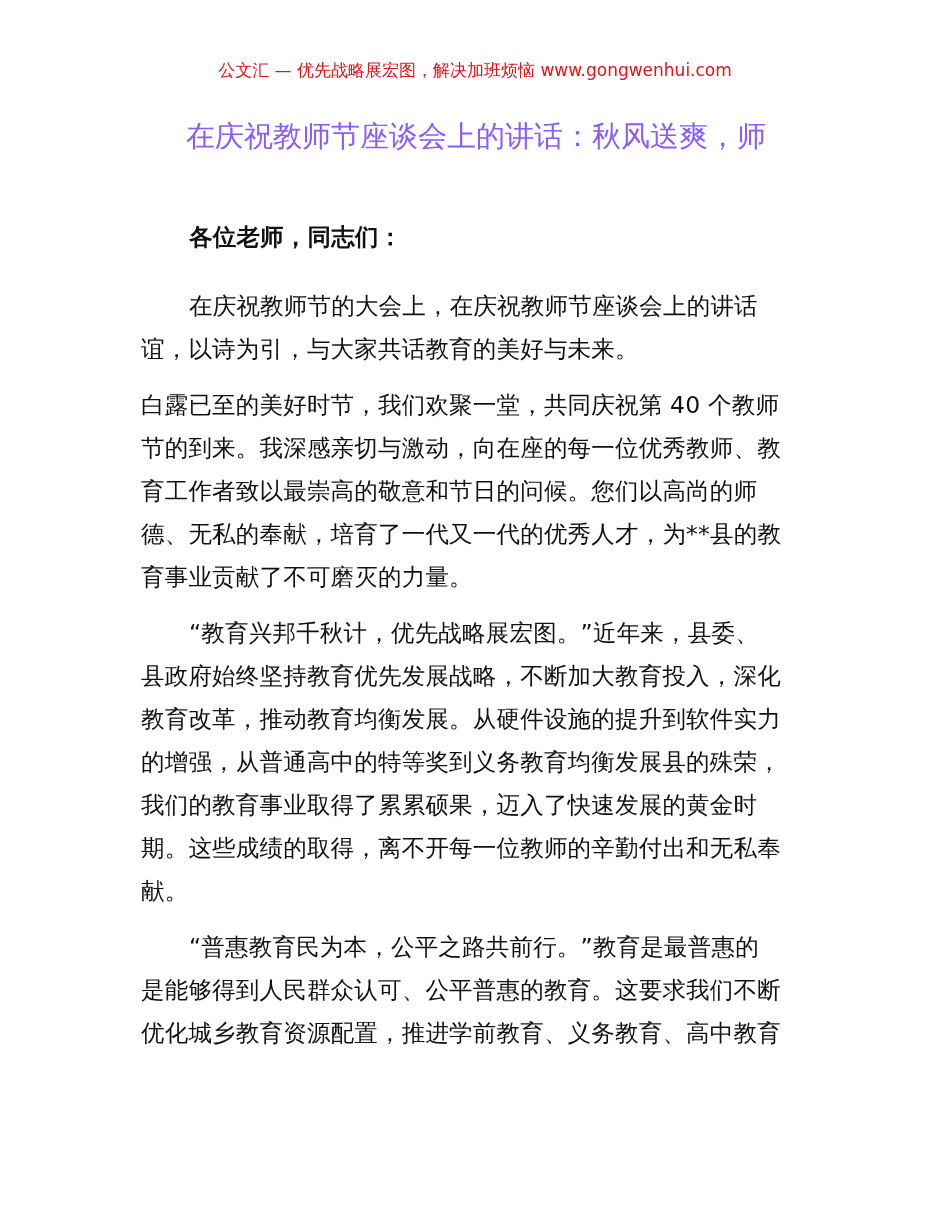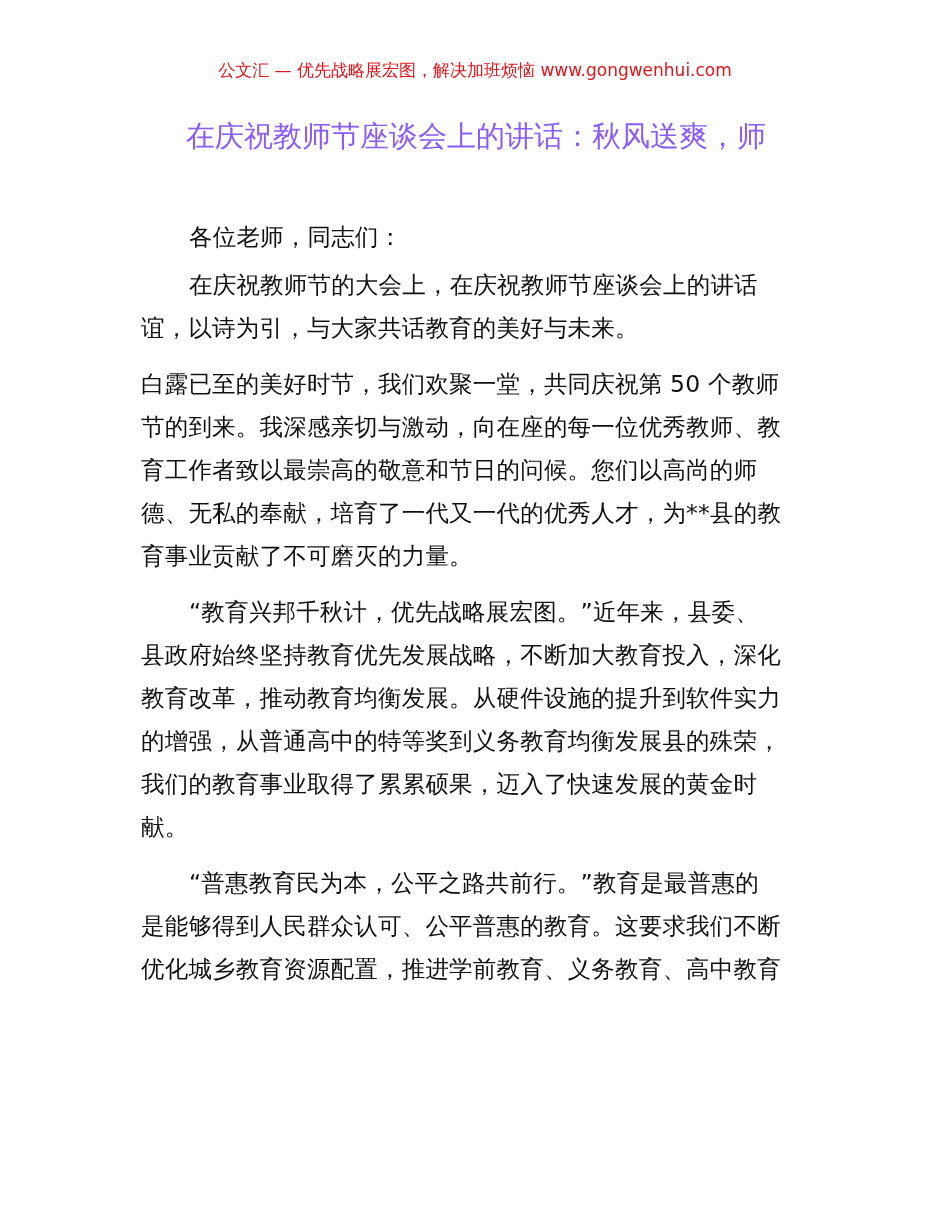--- a/index.html
+++ b/index.html
@@ -53,21 +53,21 @@
       display: block;
       font-size: 23.5px;
       line-height: 43px;
       height: 43px;
       white-space: nowrap;
       letter-spacing: 0.2px;
     }
     .line.indent {
       padding-left: 48px;
     }
-    .para.p0 { margin-bottom: 5px; }
+    .para.p0 { margin-bottom: 26px; font-weight: bold; }
   </style>
 </head>
 <body>
 
 <div class="header">
   <span>公文汇 — 优先战略展宏图，解决加班烦恼 www.gongwenhui.com</span>
 </div>
 
 <div class="title">
   <span class="tline">在庆祝教师节座谈会上的讲话：秋风送爽，师</span>
@@ -78,33 +78,34 @@
   <div class="para p0">
     <span class="line indent">各位老师，同志们：</span>
   </div>
 
   <div class="para">
     <span class="line indent">在庆祝教师节的大会上，在庆祝教师节座谈会上的讲话</span>
     <span class="line">谊，以诗为引，与大家共话教育的美好与未来。</span>
   </div>
 
   <div class="para">
-    <span class="line">白露已至的美好时节，我们欢聚一堂，共同庆祝第 50 个教师</span>
+    <span class="line">白露已至的美好时节，我们欢聚一堂，共同庆祝第 40 个教师</span>
     <span class="line">节的到来。我深感亲切与激动，向在座的每一位优秀教师、教</span>
     <span class="line">育工作者致以最崇高的敬意和节日的问候。您们以高尚的师</span>
     <span class="line">德、无私的奉献，培育了一代又一代的优秀人才，为**县的教</span>
     <span class="line">育事业贡献了不可磨灭的力量。</span>
   </div>
 
   <div class="para">
     <span class="line indent">“教育兴邦千秋计，优先战略展宏图。”近年来，县委、</span>
     <span class="line">县政府始终坚持教育优先发展战略，不断加大教育投入，深化</span>
     <span class="line">教育改革，推动教育均衡发展。从硬件设施的提升到软件实力</span>
     <span class="line">的增强，从普通高中的特等奖到义务教育均衡发展县的殊荣，</span>
     <span class="line">我们的教育事业取得了累累硕果，迈入了快速发展的黄金时</span>
+    <span class="line">期。这些成绩的取得，离不开每一位教师的辛勤付出和无私奉</span>
     <span class="line">献。</span>
   </div>
 
   <div class="para">
     <span class="line indent">“普惠教育民为本，公平之路共前行。”教育是最普惠的</span>
     <span class="line">是能够得到人民群众认可、公平普惠的教育。这要求我们不断</span>
     <span class="line">优化城乡教育资源配置，推进学前教育、义务教育、高中教育</span>
   </div>
 
 </div>

